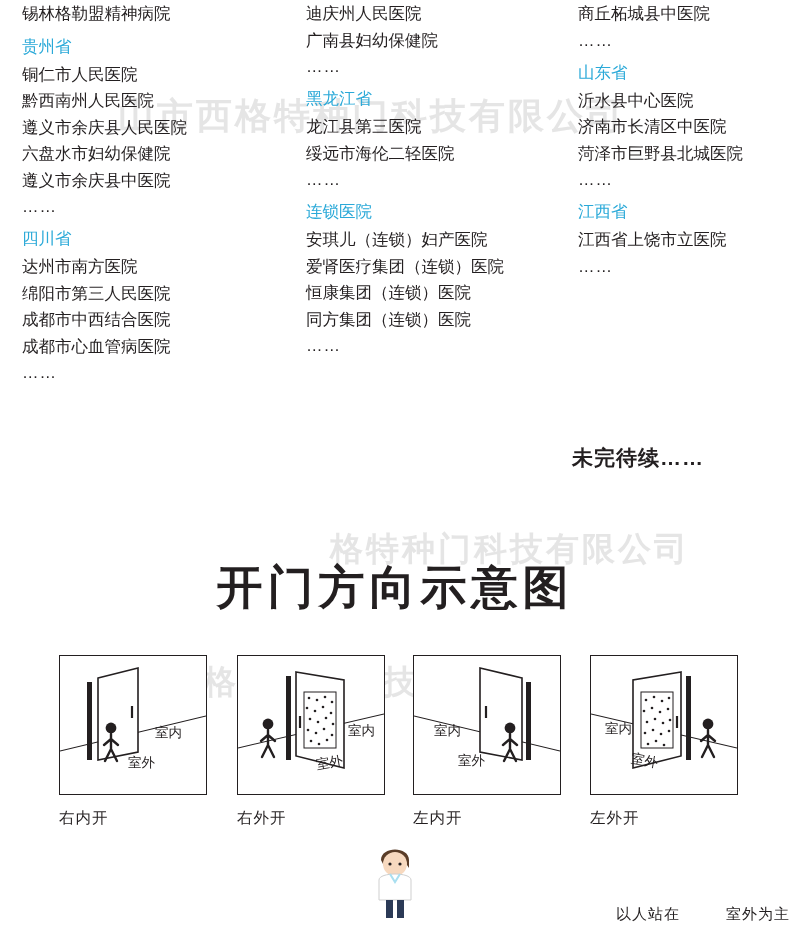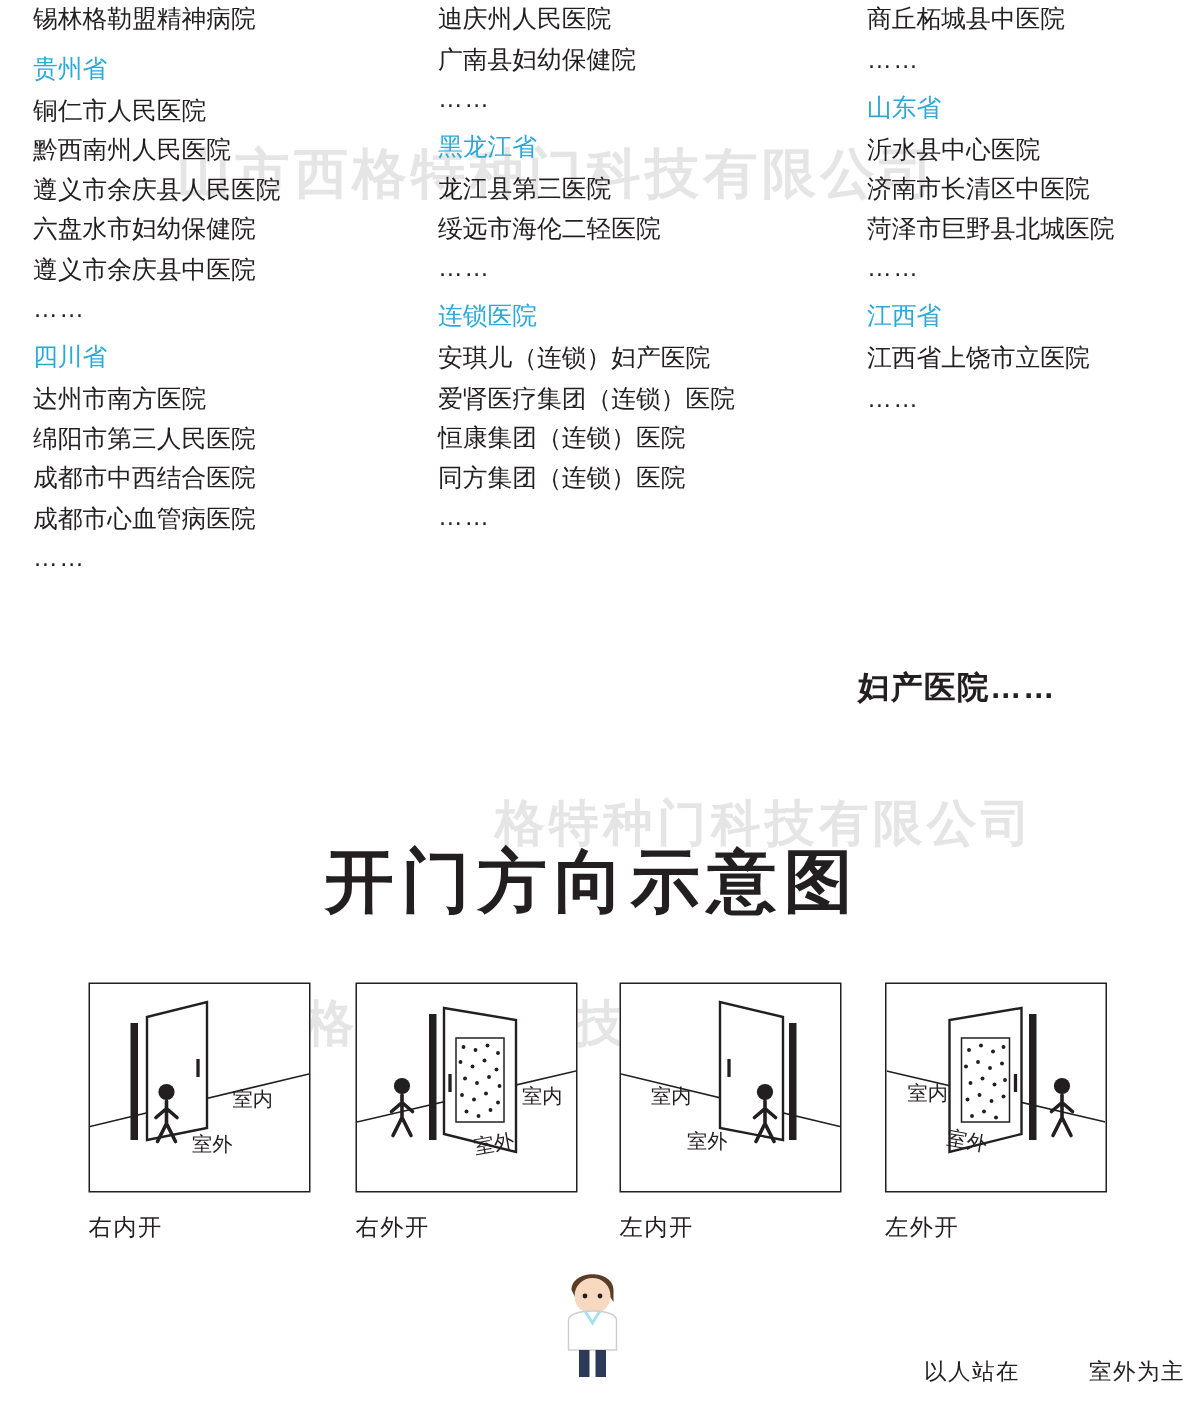--- a/index.html
+++ b/index.html
@@ -59,21 +59,21 @@
     top: 0;
     width: 790px;
     height: 500px;
     z-index: 10;
   }
   .col {
     position: absolute;
     top: 0;
   }
   .col-1 { left: 22px;  width: 270px; }
-  .col-2 { left: 292px; width: 265px; }
+  .col-2 { left: 306px; width: 265px; }
   .col-3 { left: 578px; width: 210px; }
 
   .prov {
     color: #2aa9d8;
     font-size: 16.5px;
     line-height: 27px;
     margin-top: 16px;
     margin-bottom: 1px;
     font-family: "Liberation Sans", sans-serif;
   }
@@ -244,21 +244,21 @@
       <div class="dots">……</div>
     </div>
     <div class="block">
       <div class="prov">江西省</div>
       <div class="hosp">江西省上饶市立医院</div>
       <div class="dots">……</div>
     </div>
   </div>
 </div>
 
-<div class="tobecont">妇产医院……</div>
+<div class="tobecont">未完待续……</div>
 
 <div class="big-title">开门方向示意图</div>
 
 <div class="diagram">
 
   <div class="door-cell dc-1">
     <div class="door-box">
       <svg width="146" height="138" viewBox="0 0 146 138">
         <line x1="0" y1="95" x2="146" y2="60" stroke="#231f20" stroke-width="1.1"></line>
 

